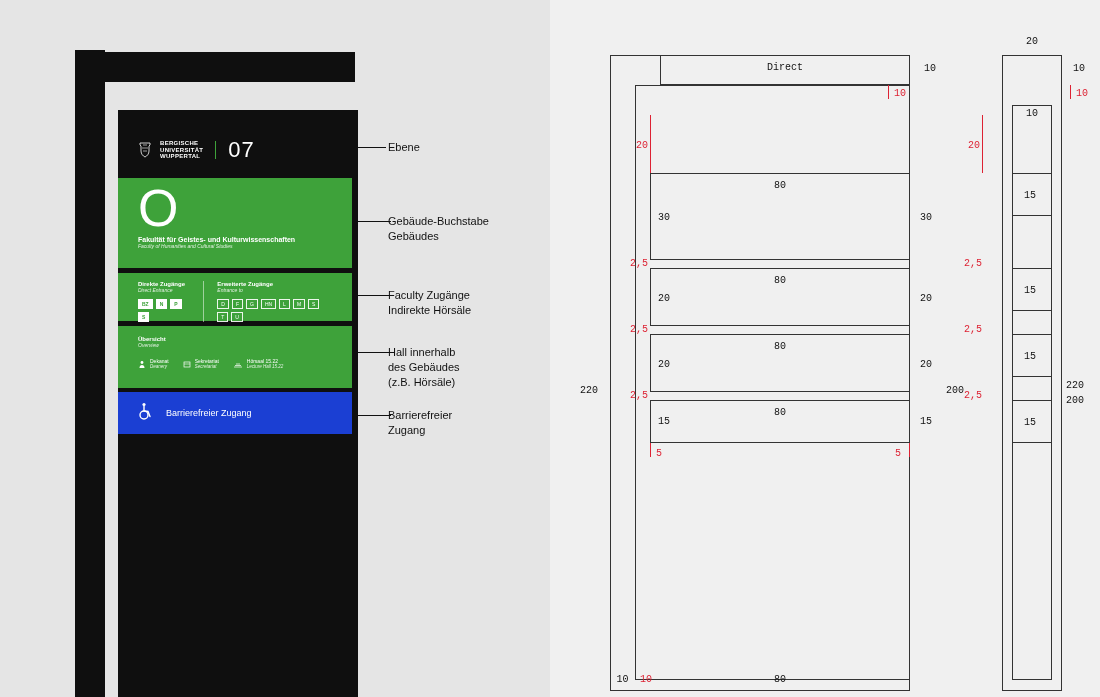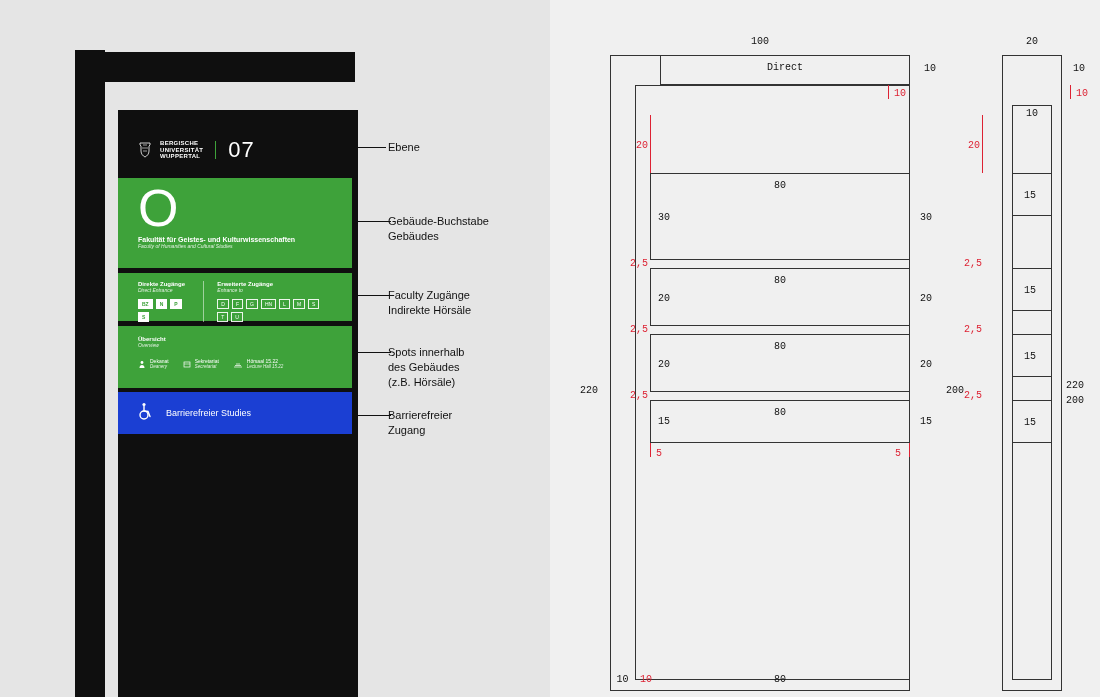--- a/index.html
+++ b/index.html
@@ -276,41 +276,41 @@
 
   <div class="blue-block">
     <div class="blue-inner">
       <span>
         <svg width="16" height="18" viewBox="0 0 16 18">
             <circle cx="6" cy="2.5" r="1.6" fill="#fff"></circle>
             <path d="M6 4v5l4 .5 2 5" stroke="#fff" stroke-width="1.4" fill="none" stroke-linecap="round"></path>
             <circle cx="6" cy="13" r="4" fill="none" stroke="#fff" stroke-width="1.4"></circle>
           </svg>
       </span>
-      <span class="blue-text">Barrierefreier Studies</span>
+      <span class="blue-text">Barrierefreier Zugang</span>
     </div>
   </div>
 
   <div class="callout" style="left:388px; top:140px;">
     <div class="line" style="width:28px;"></div>
     <span>Ebene</span>
   </div>
   <div class="callout" style="left:388px; top:214px;">
     <div class="line" style="width:33px;"></div>
     <div>Gebäude-Buchstabe</div>
     <div>Gebäudes</div>
   </div>
   <div class="callout" style="left:388px; top:288px;">
     <div class="line" style="width:33px;"></div>
     <div>Faculty Zugänge</div>
     <div>Indirekte Hörsäle</div>
   </div>
   <div class="callout" style="left:388px; top:345px;">
     <div class="line" style="width:33px;"></div>
-    <div>Spots innerhalb</div>
+    <div>Hall innerhalb</div>
     <div>des Gebäudes</div>
     <div>(z.B. Hörsäle)</div>
   </div>
   <div class="callout" style="left:388px; top:408px;">
     <div class="line" style="width:33px;"></div>
     <div>Barrierefreier</div>
     <div>Zugang</div>
   </div>
 </div>
 
@@ -329,21 +329,20 @@
     <div class="box" style="left:100px; top:334px; width:260px; height:58px;"></div>
     <div class="box" style="left:100px; top:400px; width:260px; height:43px;"></div>
 
     <div class="box" style="left:452px; top:55px; width:60px; height:636px;"></div>
     <div class="box" style="left:462px; top:105px; width:40px; height:575px;"></div>
     <div class="box" style="left:462px; top:173px; width:40px; height:43px;"></div>
     <div class="box" style="left:462px; top:268px; width:40px; height:43px;"></div>
     <div class="box" style="left:462px; top:334px; width:40px; height:43px;"></div>
     <div class="box" style="left:462px; top:400px; width:40px; height:43px;"></div>
 
-    <div class="dim" style="left:60px; top:36px; width:300px;">100</div>
     <div class="dim" style="left:452px; top:36px; width:60px;">20</div>
     <div class="dim" style="left:365px; top:63px; width:30px;">10</div>
     <div class="dim" style="left:514px; top:63px; width:30px;">10</div>
     <div class="dim" style="left:462px; top:108px; width:40px;">10</div>
 
     <div class="tick" style="left:338px; top:85px; width:1px; height:14px;"></div>
     <div class="dim red" style="left:344px; top:88px;">10</div>
     <div class="tick" style="left:520px; top:85px; width:1px; height:14px;"></div>
     <div class="dim red" style="left:526px; top:88px;">10</div>
 

